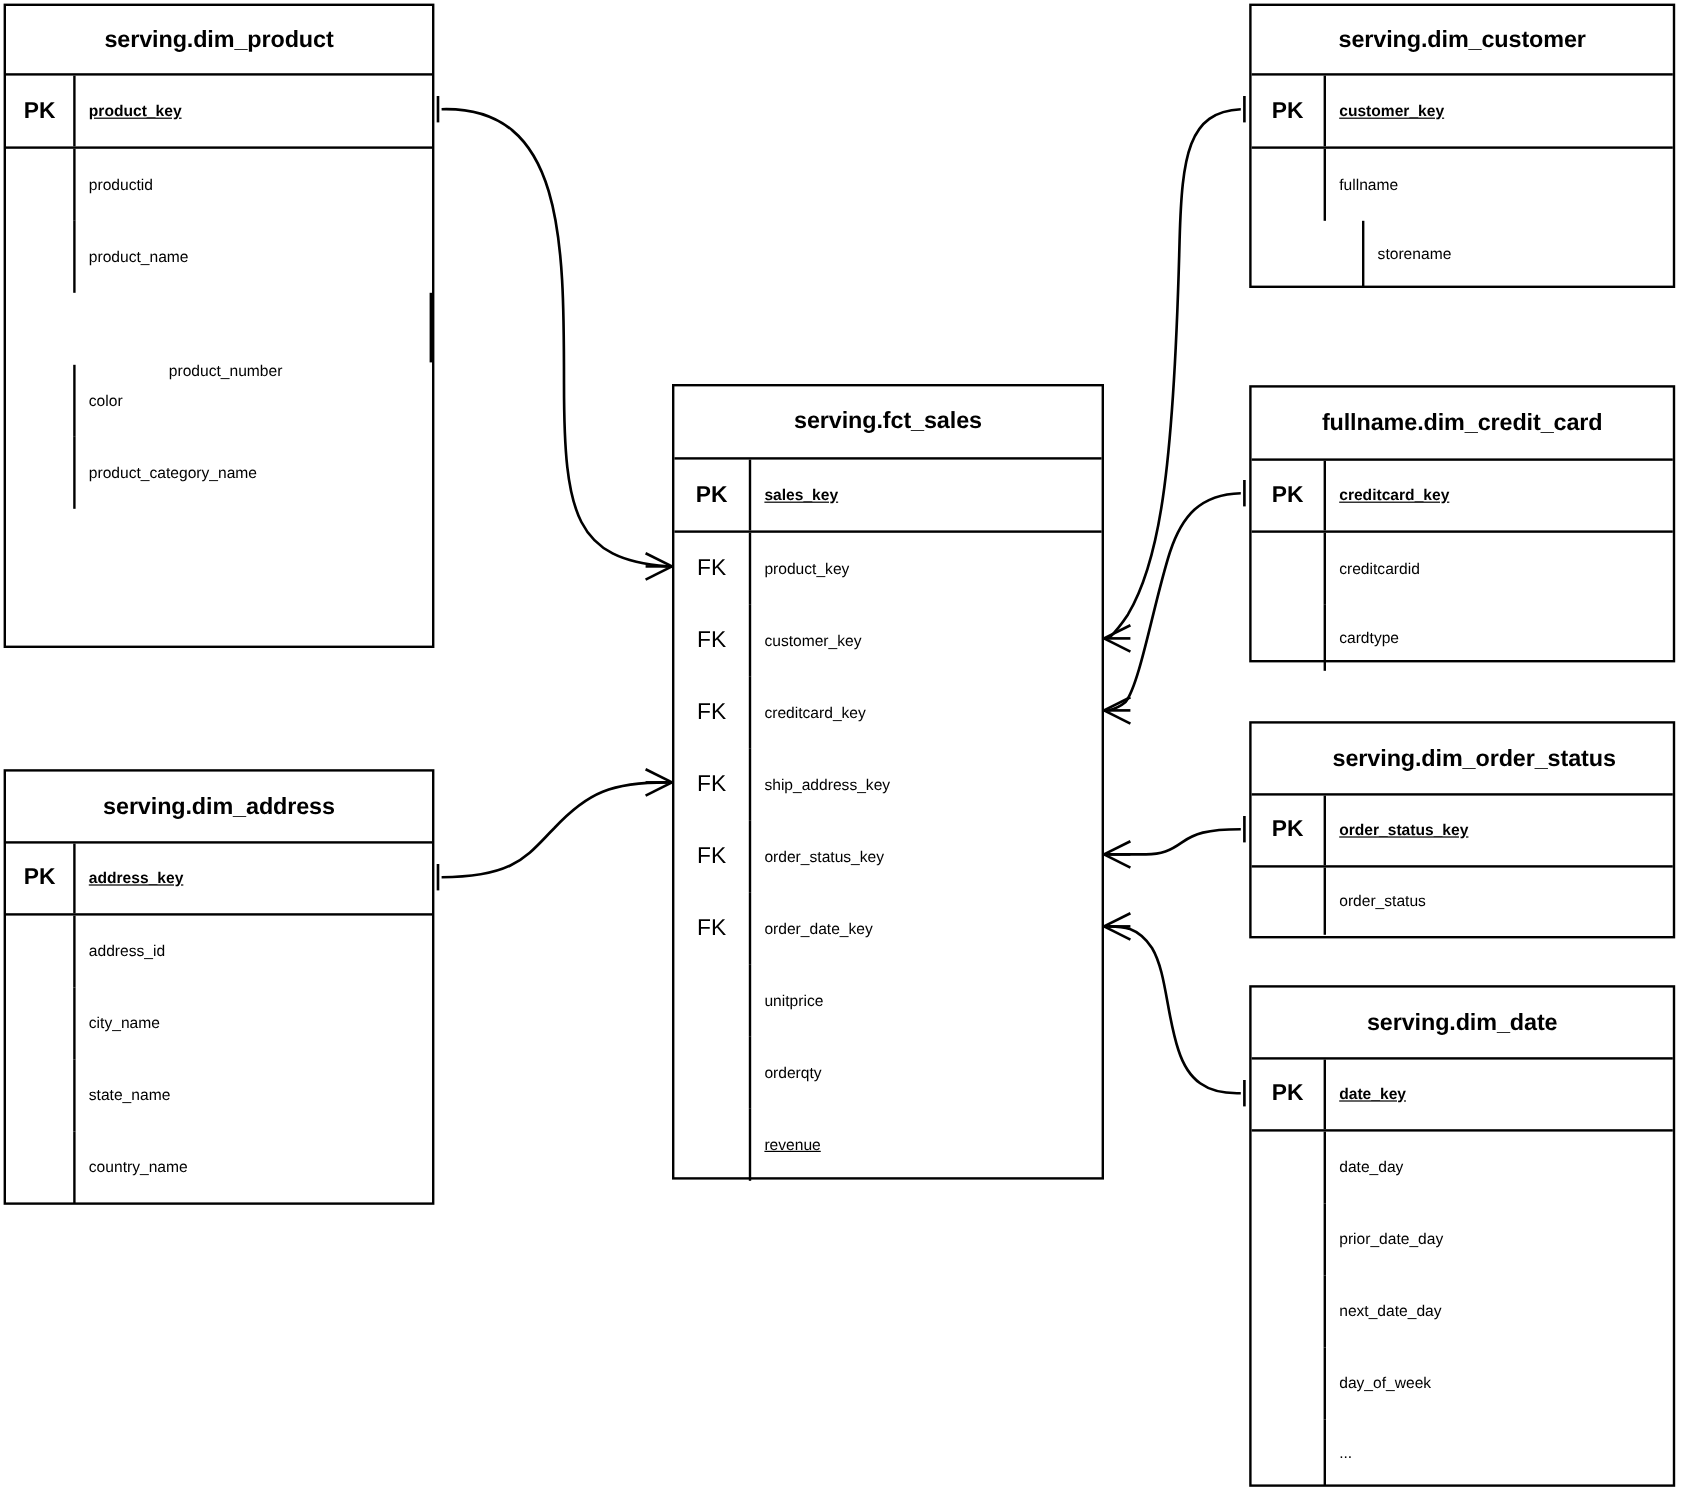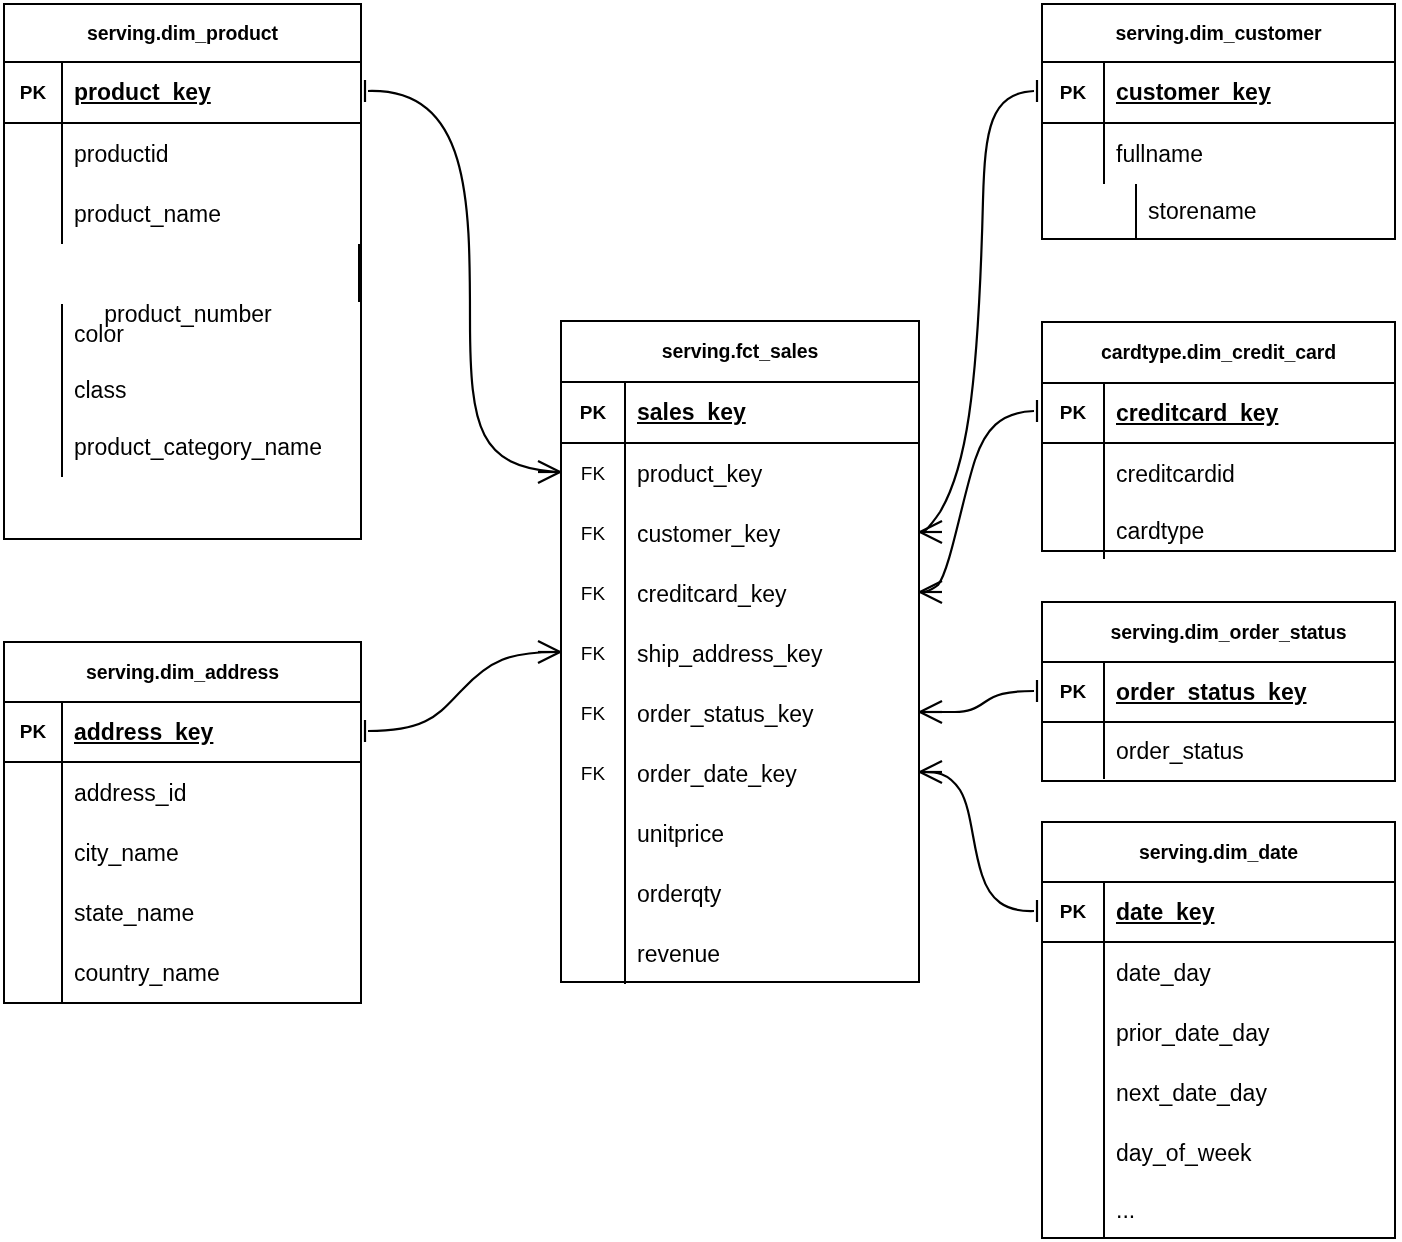--- a/index.html
+++ b/index.html
@@ -70,21 +70,21 @@
     align-self: stretch;
     font-size: 19px;
     color: #000000;
   }
   .keycell.pk { font-weight: bold; }
   .keycell.fk { font-weight: normal; }
   .namecell {
     box-sizing: border-box;
     flex: 1 1 auto;
     padding-left: 11px;
-    font-size: 23px;
+    font-size: 13px;
     color: #000000;
     line-height: 1.06;
   }
   .namecell.pkname {
     font-weight: bold;
     text-decoration: underline;
   }
   .namecell.wrap {
     white-space: normal;
     word-break: break-all;
@@ -157,24 +157,20 @@
             <div class="namecell">product_name</div>
           </div>
           <div class="row" style="height: 60px; flex-direction: column;">
             <div class="keycell fk" style="flex-basis: 58px;"></div>
             <div class="namecell">product_number</div>
           </div>
           <div class="row" style="height: 60px;">
             <div class="keycell fk" style="flex-basis: 58px;"></div>
             <div class="namecell">color</div>
           </div>
-          <div class="row" style="height: 53px;">
-            <div class="keycell fk" style="flex-basis: 58px;"></div>
-            <div class="namecell">class</div>
-          </div>
           <div class="row" style="height: 60px;">
             <div class="keycell fk" style="flex-basis: 58px;"></div>
             <div class="namecell">product_category_name</div>
           </div>
         </div>
       </div>
       <div class="entity" style="left: 3px; top: 641px; width: 359px; height: 363px;">
         <div class="ent-title" style="height: 60px;">serving.dim_address</div>
         <div class="rows">
           <div class="row sep" style="height: 60px;">
@@ -231,21 +227,21 @@
             <div class="namecell">order_date_key</div>
           </div>
           <div class="row" style="height: 60px;">
             <div class="keycell fk" style="flex-basis: 64px;"></div>
             <div class="namecell">unitprice</div>
           </div>
           <div class="row" style="height: 60px;">
             <div class="keycell fk" style="flex-basis: 64px;"></div>
             <div class="namecell">orderqty</div>
           </div>
-          <div class="row" style="height: 60px;">
+          <div class="row" style="height: 60px; text-decoration: underline;">
             <div class="keycell fk" style="flex-basis: 64px;"></div>
             <div class="namecell">revenue</div>
           </div>
         </div>
       </div>
       <div class="entity" style="left: 1041px; top: 3px; width: 355px; height: 237px;">
         <div class="ent-title" style="height: 58px;">serving.dim_customer</div>
         <div class="rows">
           <div class="row sep" style="height: 61px;">
             <div class="keycell pk" style="flex-basis: 62px;">PK</div>
@@ -255,21 +251,21 @@
             <div class="keycell fk" style="flex-basis: 62px;"></div>
             <div class="namecell">fullname</div>
           </div>
           <div class="row" style="height: 55px; padding-left: 32px;">
             <div class="keycell fk" style="flex-basis: 62px;"></div>
             <div class="namecell">storename</div>
           </div>
         </div>
       </div>
       <div class="entity" style="left: 1041px; top: 321px; width: 355px; height: 231px;">
-        <div class="ent-title" style="height: 61px;">cardtype.dim_credit_card</div>
+        <div class="ent-title" style="height: 61px;">fullname.dim_credit_card</div>
         <div class="rows">
           <div class="row sep" style="height: 60px;">
             <div class="keycell pk" style="flex-basis: 62px;">PK</div>
             <div class="namecell pkname">creditcard_key</div>
           </div>
           <div class="row" style="height: 60px;">
             <div class="keycell fk" style="flex-basis: 62px;"></div>
             <div class="namecell">creditcardid</div>
           </div>
           <div class="row" style="height: 55px;">

